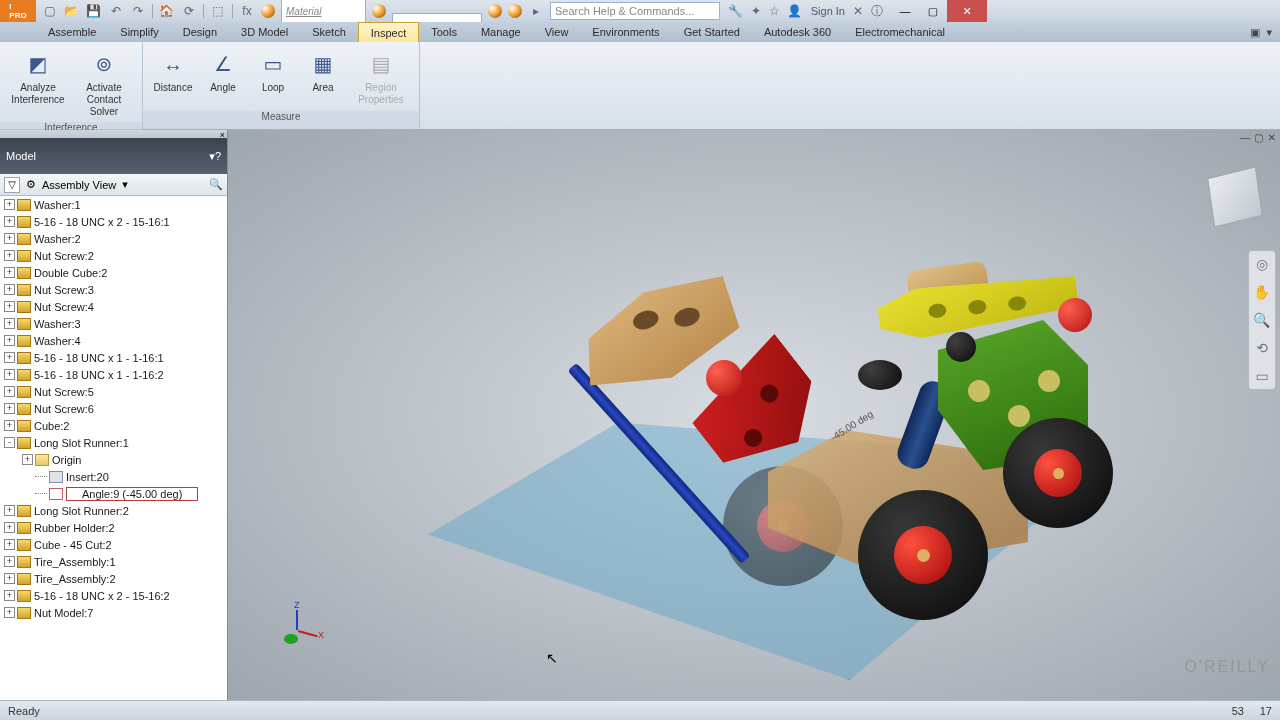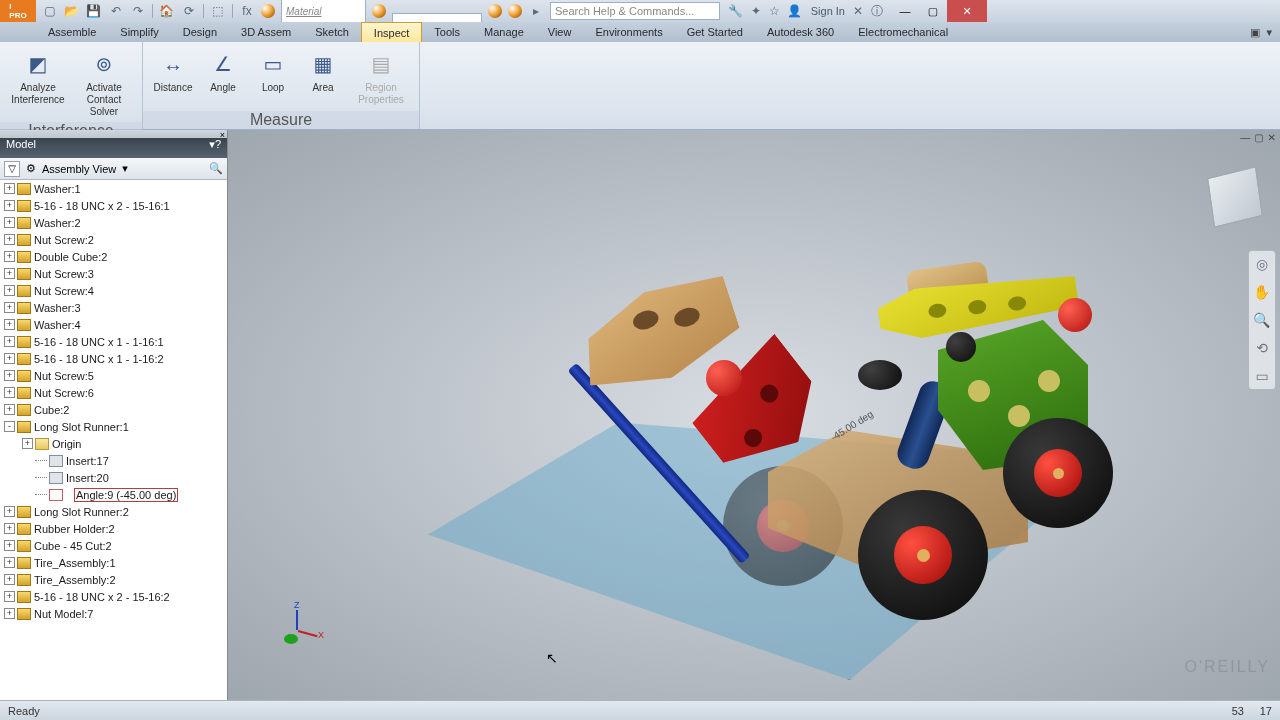--- a/index.html
+++ b/index.html
@@ -26,50 +26,50 @@
 
 .menubar { height: 20px; background: linear-gradient(#c4d0de, #b0bfce); display: flex; align-items: stretch; font-size: 11px; padding-left: 36px; }
 .menutab { padding: 0 12px; display: flex; align-items: center; color: #2a2a2a; cursor: pointer; }
 .menutab.active { background: linear-gradient(#fdf4d0, #fce89a); border: 1px solid #caa030; border-bottom: none; }
 .menubar-right { margin-left: auto; display: flex; align-items: center; gap: 6px; padding-right: 8px; color: #444; }
 
 
 .ribbon { height: 88px; background: linear-gradient(#eef2f7, #d7e0ea); display: flex; border-bottom: 1px solid #9cb0c9; }
 .ribbon-group { display: flex; flex-direction: column; border-right: 1px solid #b5c4d3; }
 .ribbon-group-body { flex: 1; display: flex; align-items: flex-start; padding: 4px 6px; gap: 2px; }
-.ribbon-group-label { height: 18px; text-align: center; font-size: 16px; color: #555; background: rgba(200,210,224,.5); }
+.ribbon-group-label { height: 18px; text-align: center; font-size: 10px; color: #555; background: rgba(200,210,224,.5); }
 .rbtn { display: flex; flex-direction: column; align-items: center; width: 64px; cursor: pointer; padding-top: 2px; }
 .rbtn.small { width: 48px; }
 .rbtn-icon { width: 32px; height: 32px; display: flex; align-items: center; justify-content: center; font-size: 20px; color: #3b5a8a; }
 .rbtn-label { font-size: 10px; color: #333; text-align: center; line-height: 12px; margin-top: 2px; }
 .rbtn.disabled .rbtn-label, .rbtn.disabled .rbtn-icon { color: #aaa; }
 
 
 .main { flex: 1; display: flex; overflow: hidden; }
 
 
 .browser { width: 228px; background: #fff; border-right: 1px solid #888; display: flex; flex-direction: column; }
 .browser-titlebar { height: 8px; background: linear-gradient(#d0d6dc,#bec6ce); display:flex; justify-content:flex-end; font-size:9px; padding-right:2px;}
-.browser-header { height: 20px; background: linear-gradient(#3a4450, #566270); color: #fff; font-size: 11px; display: flex; align-items: flex-start; padding: 0 6px; }
+.browser-header { height: 36px; background: linear-gradient(#3a4450, #566270); color: #fff; font-size: 11px; display: flex; align-items: center; padding: 0 6px; }
 .browser-header .title { flex: 1; }
 .browser-toolbar { height: 22px; background: linear-gradient(#f4f6f8,#dde4eb); border-bottom: 1px solid #b0b8c0; display: flex; align-items: center; font-size: 11px; gap: 6px; padding: 0 4px; }
 .filter-icon { width:16px; height: 16px; border:1px solid #98a4b2; display:flex; align-items:center; justify-content:center; font-size:10px; background:#fff;}
 .tree { flex: 1; overflow-y: auto; font-size: 11px; color: #1a1a1a; position: relative; }
 .tree::-webkit-scrollbar { width: 16px; }
 .tree::-webkit-scrollbar-track { background: #e8e8e8; }
 .tree::-webkit-scrollbar-thumb { background: #c0c0c0; border: 1px solid #a0a0a0; }
 .tree-row { height: 17px; display: flex; align-items: center; white-space: nowrap; cursor: pointer; }
 .tree-toggle { width: 11px; height: 11px; border: 1px solid #888; display: flex; align-items: center; justify-content: center; font-size: 9px; line-height: 1; color: #333; margin-right: 2px; background: #fff; }
 .tree-toggle.blank { border: none; background: none; }
 .node-icon { width: 14px; height: 12px; margin-right: 3px; }
 .node-icon.part { background: linear-gradient(#f8d86c, #d4a22c); border: 1px solid #a07818; }
 .node-icon.folder { background: linear-gradient(#f8e8a8, #e8c860); border: 1px solid #b89830; }
 .node-icon.constraint { background: #e0e4e8; border: 1px solid #8090a0; }
 .node-icon.angle { background: #fff; border: 1px solid #c06060; }
-.tree-label.boxed { border: 1px solid #b04040; padding: 0 1px; margin-left: 8px; }
+.tree-label.boxed { border: 1px solid #b04040; padding: 0 15px; }
 .indent { display: inline-block; }
 
 
 .viewport { flex: 1; position: relative; background: radial-gradient(ellipse at center, #d8dde2 0%, #9ea6ae 100%); }
 .vp-header { position: absolute; top: 0; right: 0; display: flex; gap: 4px; padding: 2px 4px; font-size: 10px; color: #444; }
 .vp-header span { cursor: pointer; }
 .viewcube { position: absolute; top: 42px; right: 20px; width: 50px; height: 50px; background: linear-gradient(135deg, #e8ecf0, #c0c8d0); border: 1px solid #a0a8b0; transform: rotate(-8deg) skewY(-6deg); }
 .navbar { position: absolute; top: 120px; right: 4px; width: 28px; background: rgba(230,234,238,.85); border: 1px solid #b0b8c0; border-radius: 4px; padding: 4px 0; display: flex; flex-direction: column; align-items: center; gap: 10px; }
 .navbar-item { width: 18px; height: 18px; color: #6a7682; font-size: 14px; display:flex; align-items:center; justify-content:center; cursor:pointer; }
 .triad { position: absolute; bottom: 50px; left: 50px; width: 40px; height: 40px; }
@@ -163,21 +163,21 @@
     <div class="winbtn">—</div>
     <div class="winbtn">▢</div>
     <div class="winbtn close">✕</div>
   </div>
 </div>
 
 <div class="menubar" id="menubar">
 <div class="menutab">Assemble</div>
     <div class="menutab">Simplify</div>
     <div class="menutab">Design</div>
-    <div class="menutab">3D Assem</div>
+    <div class="menutab">3D Model</div>
     <div class="menutab">Sketch</div>
     <div class="menutab active">Inspect</div>
     <div class="menutab">Tools</div>
     <div class="menutab">Manage</div>
     <div class="menutab">View</div>
     <div class="menutab">Environments</div>
     <div class="menutab">Get Started</div>
     <div class="menutab">Autodesk 360</div>
     <div class="menutab">Electromechanical</div>
     <div class="menubar-right">
@@ -339,27 +339,20 @@
           <span class="indent" style="width: 22px;"></span>
           <span class="tree-toggle">+</span>
           <span class="node-icon folder"></span>
           <span class="tree-label">Origin</span>
         </div>
         <div class="tree-row">
           <span class="indent" style="width: 22px;"></span>
           <span class="tree-toggle blank"> </span>
           <span style="width: 12px; border-top: 1px dotted rgb(136, 136, 136); margin-right: 2px;"></span>
           <span class="node-icon constraint"></span>
-          <span class="tree-label">Insert:17</span>
-        </div>
-        <div class="tree-row">
-          <span class="indent" style="width: 22px;"></span>
-          <span class="tree-toggle blank"> </span>
-          <span style="width: 12px; border-top: 1px dotted rgb(136, 136, 136); margin-right: 2px;"></span>
-          <span class="node-icon constraint"></span>
           <span class="tree-label">Insert:20</span>
         </div>
         <div class="tree-row">
           <span class="indent" style="width: 22px;"></span>
           <span class="tree-toggle blank"> </span>
           <span style="width: 12px; border-top: 1px dotted rgb(136, 136, 136); margin-right: 2px;"></span>
           <span class="node-icon angle"></span>
           <span class="tree-label boxed">Angle:9 (-45.00 deg)</span>
         </div>
         <div class="tree-row">

